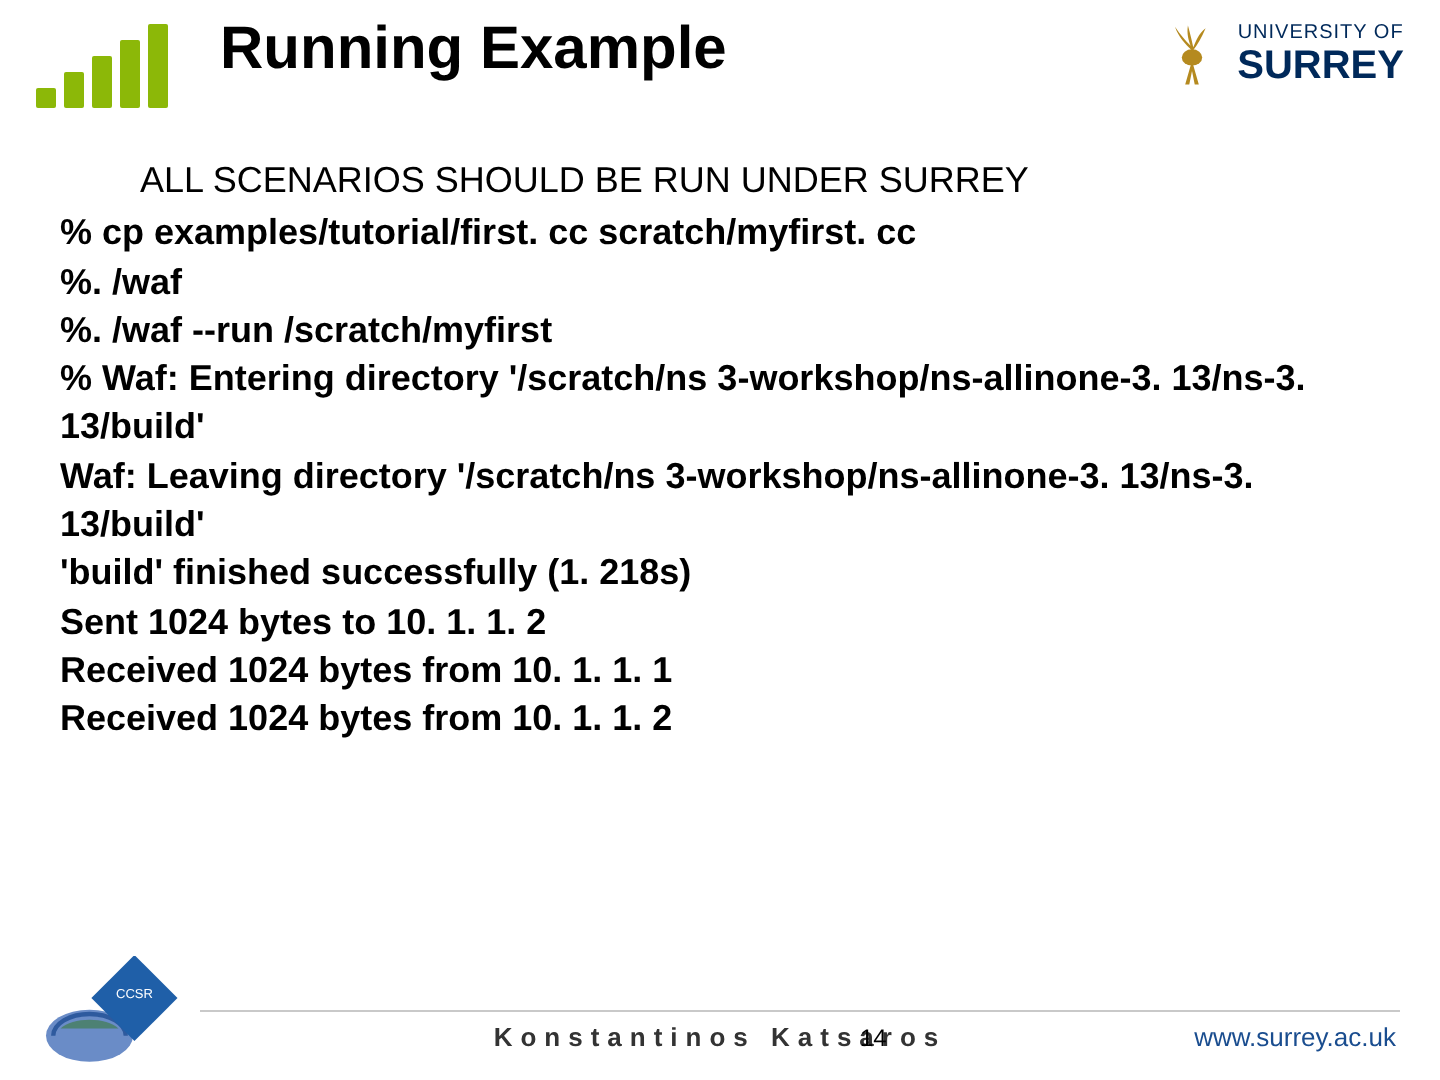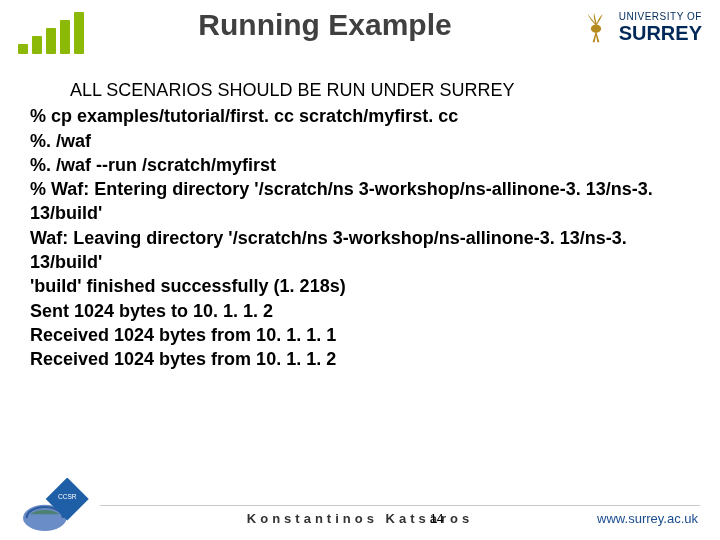--- a/index.html
+++ b/index.html
@@ -34,24 +34,24 @@
   .b1 { height: 10px; }
   .b2 { height: 18px; }
   .b3 { height: 26px; }
   .b4 { height: 34px; }
   .b5 { height: 42px; }
   .title {
     position: absolute;
     top: 8px;
     left: 110px;
     right: 180px;
-    text-align: center;
+    text-align: left;
     font-size: 30px;
     font-weight: bold;
-    color: #404040;
+    color: #000000;
   }
   .surrey-logo {
     position: absolute;
     right: 18px;
     top: 10px;
     display: flex;
     align-items: center;
     gap: 6px;
   }
   .surrey-text {

